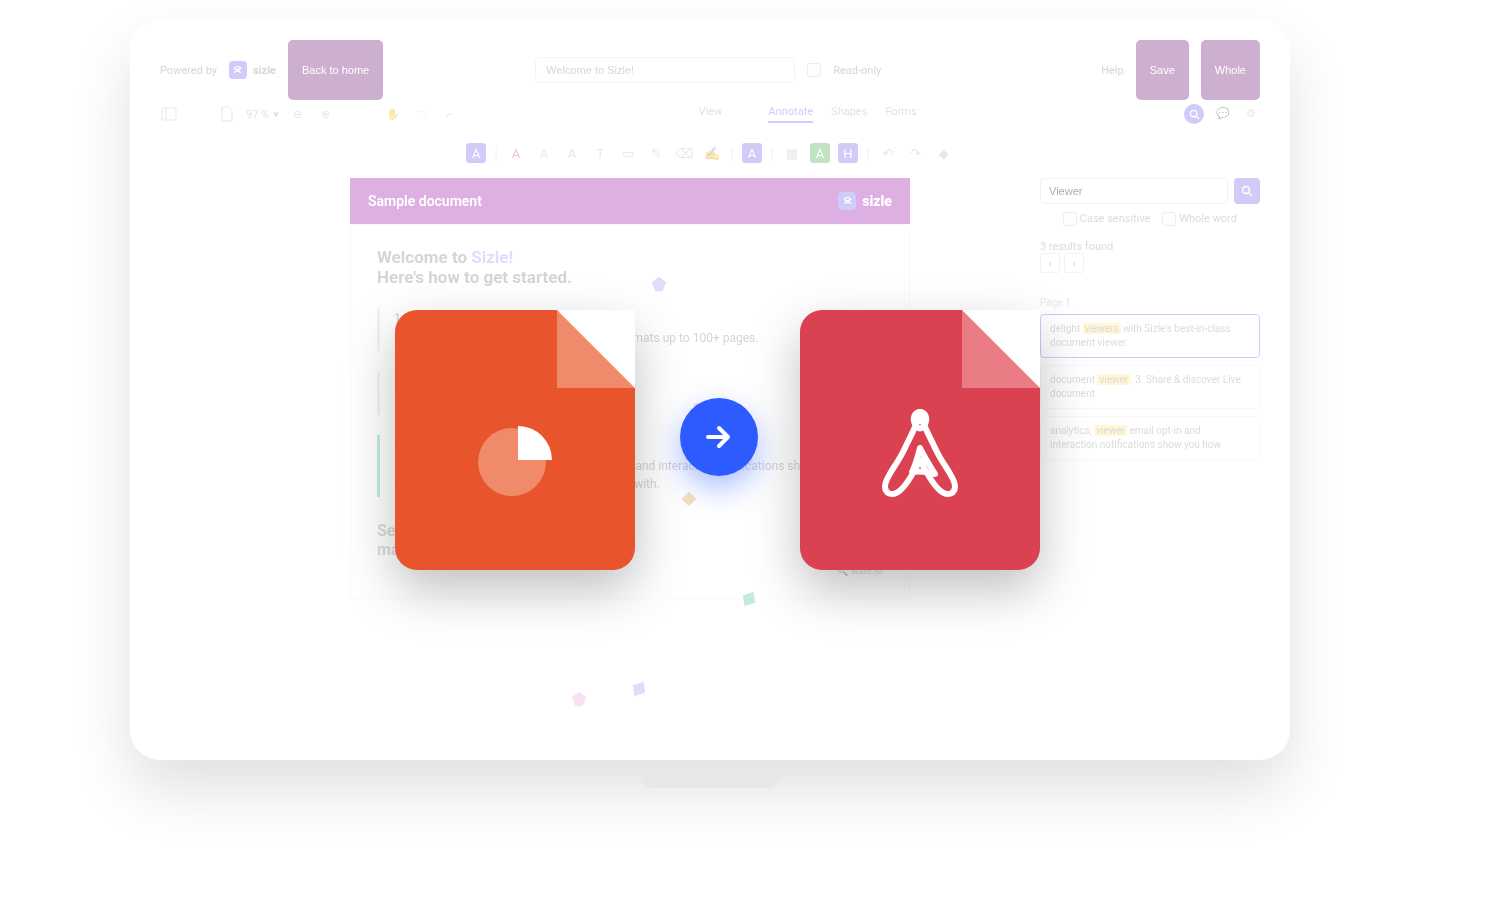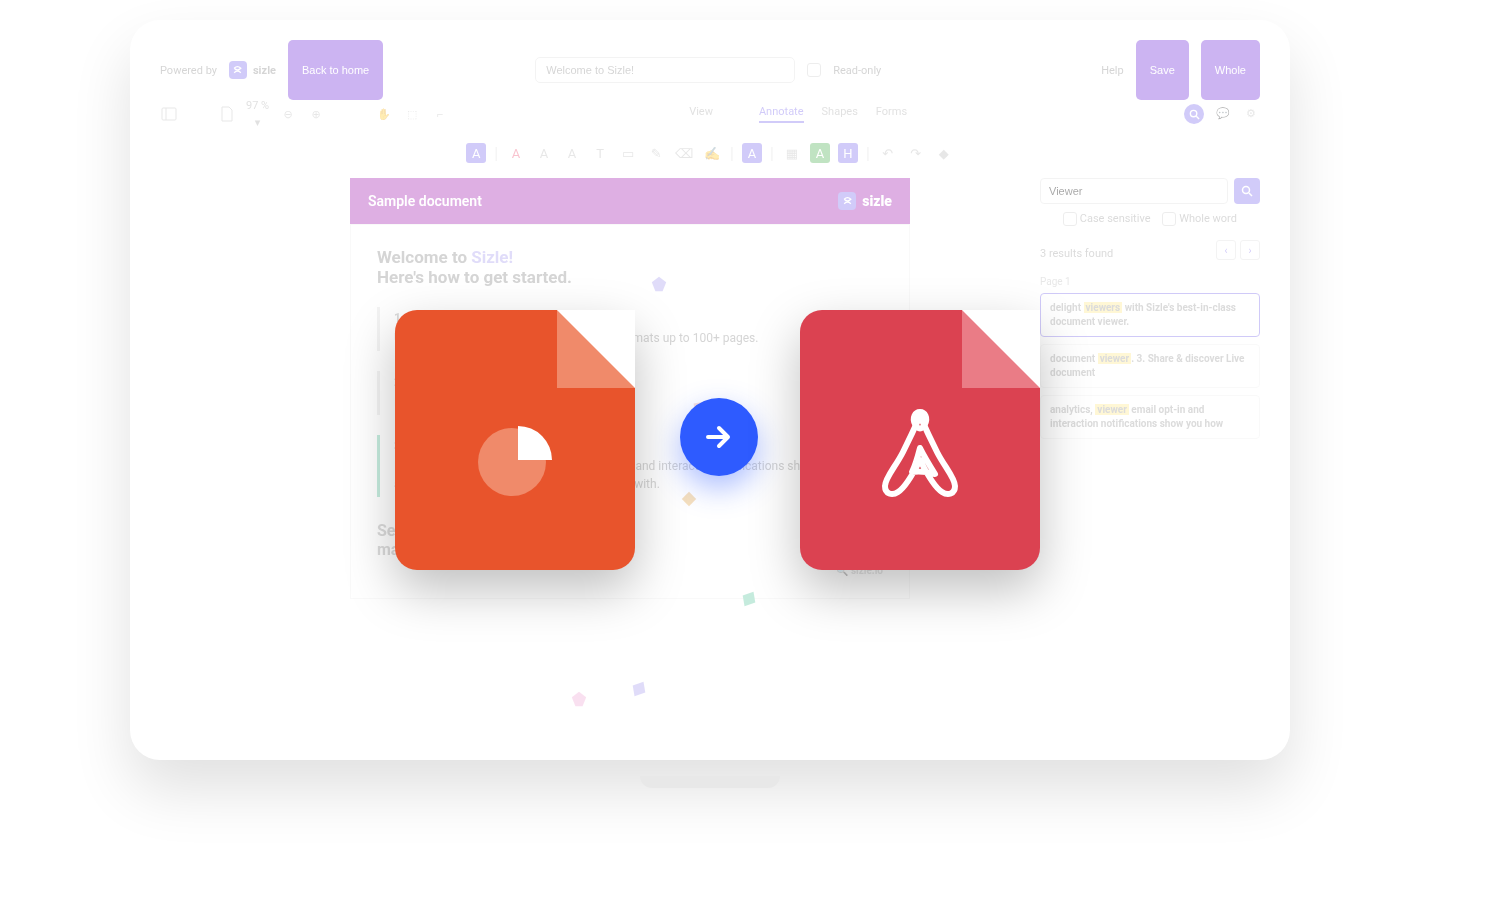--- a/index.html
+++ b/index.html
@@ -10,29 +10,29 @@
 .laptop-screen { width: 100%; height: 740px; background: #fff; border-radius: 30px; box-shadow: 0 30px 60px rgba(0,0,0,0.12); padding: 30px; position: relative; overflow: hidden; }
 .laptop-notch { position: absolute; bottom: 30px; left: 50%; transform: translateX(-50%); width: 140px; height: 12px; background: #e8e8e8; border-radius: 0 0 12px 12px; }
 
 
 .ui-faded { position: absolute; inset: 30px; opacity: 0.35; pointer-events: none; }
 
 
 .topbar { display: flex; align-items: center; gap: 12px; height: 40px; font-size: 11px; color: #888; }
 .logo-badge { display: flex; align-items: center; gap: 6px; }
 .logo-square { width: 18px; height: 18px; background: #7c6aed; border-radius: 4px; display: flex; align-items: center; justify-content: center; }
-.btn { background: #6d28d9; color: #fff; padding: 24px 14px; border-radius: 5px; font-size: 11px; border: none; }
+.btn { background: #701a75; color: #fff; padding: 24px 14px; border-radius: 5px; font-size: 11px; border: none; }
 .title-input { flex: 0 0 260px; margin-left: 140px; border: 1px solid #ddd; border-radius: 5px; padding: 6px 10px; font-size: 11px; color: #888; }
 .checkbox { width: 14px; height: 14px; border: 1px solid #ccc; border-radius: 3px; }
 .spacer { flex: 1; }
 
 
 .toolbar { display: flex; align-items: center; gap: 10px; height: 36px; margin-top: 6px; font-size: 11px; color: #aaa; }
 .tool-icon { width: 18px; height: 18px; display: flex; align-items: center; justify-content: center; color: #bbb; }
-.zoom { display: flex; align-items: center; gap: 4px; flex-direction: column; }
+.zoom { display: flex; align-items: center; gap: 4px; }
 .tabgroup { display: flex; gap: 18px; margin-left: 230px; }
 .tab-active { color: #7c6aed; border-bottom: 2px solid #7c6aed; padding-bottom: 3px; margin-left: 28px; }
 .tool-right { margin-left: auto; display: flex; gap: 10px; }
 .search-circle { width: 20px; height: 20px; border-radius: 50%; background: #7c6aed; display: flex; align-items: center; justify-content: center; }
 
 
 .anno-bar { display: flex; align-items: center; gap: 8px; height: 30px; margin-top: 6px; justify-content: center; }
 .anno-tool { width: 20px; height: 20px; display: flex; align-items: center; justify-content: center; color: #bbb; font-size: 13px; }
 .anno-tool.active { background: #7c6aed; color: #fff; border-radius: 3px; }
 .anno-tool.green { background: #4caf50; color: #fff; border-radius: 3px; }
@@ -54,25 +54,25 @@
 .doc-footer { margin-top: 24px; font-size: 16px; font-weight: 700; color: #999; }
 .doc-footer .accent { color: #a89df0; }
 .doc-url { text-align: right; font-size: 10px; color: #bbb; margin-top: 6px; font-weight: bold; }
 
 
 .search-panel { flex: 0 0 220px; margin-left: auto; font-size: 11px; color: #999; }
 .search-row { display: flex; gap: 6px; margin-bottom: 8px; }
 .search-input { flex: 1; border: 1px solid #ddd; border-radius: 4px; padding: 5px 8px; font-size: 11px; }
 .search-btn { width: 26px; height: 26px; background: #7c6aed; border-radius: 4px; display: flex; align-items: center; justify-content: center; }
 .search-opts { display: flex; gap: 12px; margin-bottom: 14px; justify-content: center; }
-.results-head { display: flex; justify-content: space-between; align-items: flex-end; margin-bottom: 16px; }
+.results-head { display: flex; justify-content: space-between; align-items: flex-start; margin-bottom: 24px; flex-direction: column; }
 .nav-arrows { display: flex; gap: 4px; }
 .nav-btn { width: 20px; height: 20px; border: 1px solid #ddd; border-radius: 3px; display: flex; align-items: center; justify-content: center; font-size: 10px; color: #7c6aed; }
 .page-lbl { font-size: 10px; color: #bbb; margin-bottom: 6px; }
-.result-item { border: 1px solid #eee; border-radius: 4px; padding: 7px 9px; margin-bottom: 7px; line-height: 1.4; font-size: 10px; font-weight: bold; }
+.result-item { border: 1px solid #eee; border-radius: 4px; padding: 7px 9px; margin-bottom: 7px; line-height: 1.4; font-size: 10px; }
 .result-item.sel { border-color: #7c6aed; }
 
 
 .shape { position: absolute; width: 18px; height: 18px; }
 
 
 .fg-overlay { position: absolute; inset: 0; pointer-events: none; }
 .file-card { position: absolute; width: 240px; height: 260px; border-radius: 22px; box-shadow: 0 20px 50px rgba(0,0,0,0.25); }
 .file-ppt { left: 395px; top: 310px; background: #e8542c; }
 .file-pdf { left: 800px; top: 310px; background: #db4251; }

